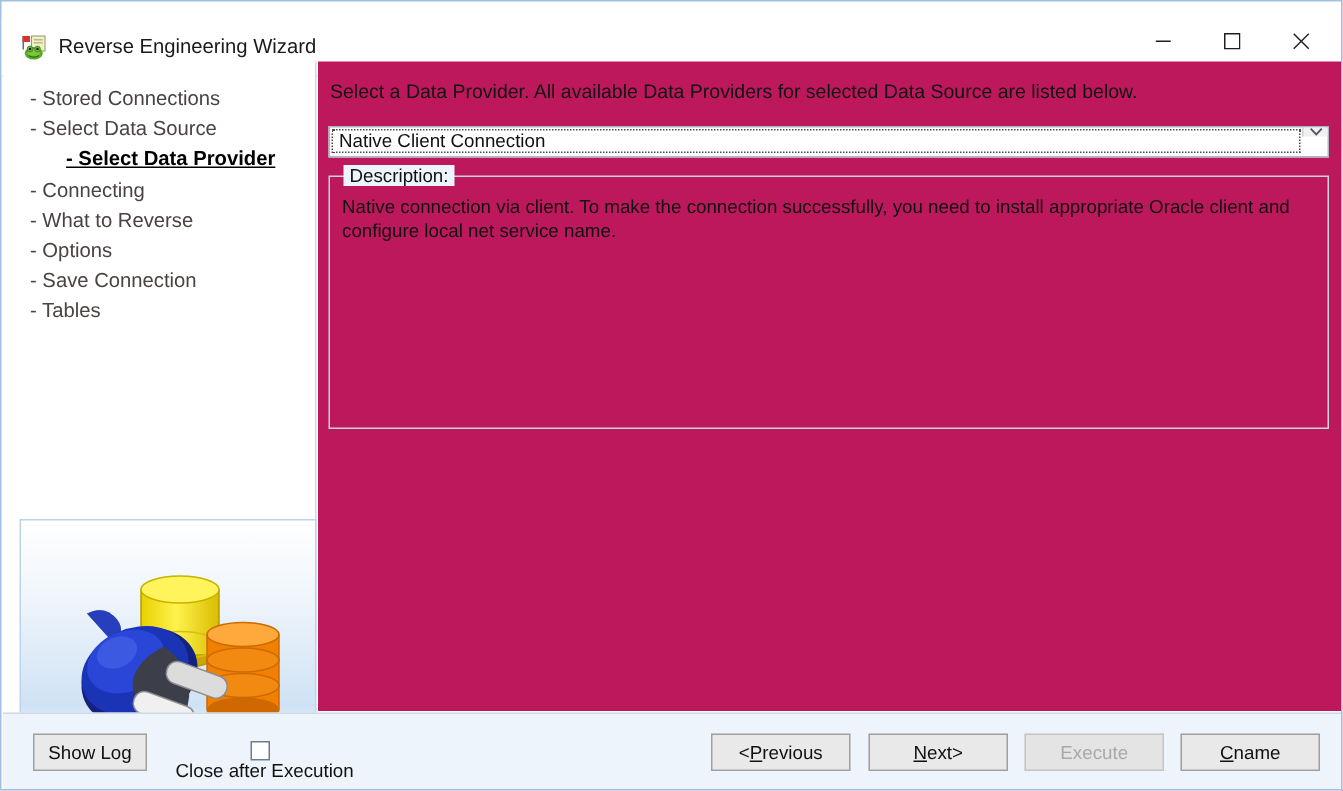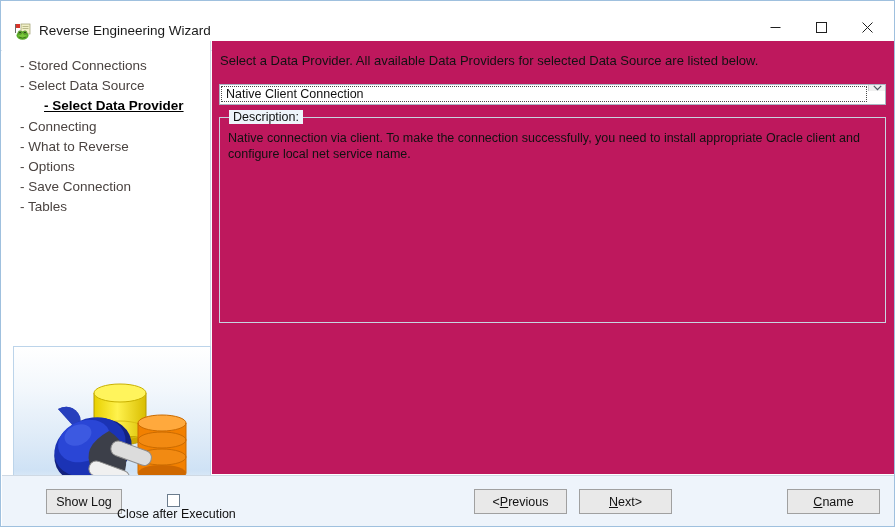--- a/index.html
+++ b/index.html
@@ -146,21 +146,21 @@
     display: flex;
     align-items: center;
     justify-content: center;
   }
 
   
   #description-group {
     position: absolute;
     left: 7px; top: 76px;
     width: 667px;
-    height: 206px;
+    height: 169px;
     border: 1px solid #c8d4e0;
     background: transparent;
   }
   #group-legend {
     position: absolute;
     left: 9px; top: -8px;
     background: #eef4fb;
     padding: 0 4px;
     font-size: 12.5px;
     color: #111111;
@@ -193,21 +193,21 @@
     color: #111111;
     display: flex;
     align-items: center;
     justify-content: center;
     font-family: "Liberation Sans", sans-serif;
     white-space: nowrap;
   }
   .btn.disabled { color: #a9a9a9; background: #e4e4e4; border-color: #c4c4c4; }
   .u { text-decoration: underline; }
 
-  #btn-showlog  { left: 44px;  top: 13px; width: 76px; }
+  #btn-showlog  { left: 20px;  top: 13px; width: 76px; }
   #btn-previous { left: 472px; top: 13px; width: 93px; }
   #btn-next     { left: 577px; top: 13px; width: 93px; }
   #btn-execute  { left: 681px; top: 13px; width: 93px; }
   #btn-close-b  { left: 785px; top: 13px; width: 93px; }
 
   #close-after-wrap {
     position: absolute;
     left: 109px; top: 18px;
     display: flex;
     align-items: center;
@@ -362,20 +362,21 @@
         <span class="u">P</span>
         <span>revious</span>
     </div>
 
     <div class="btn" id="btn-next">
       <span class="u">N</span>
         <span>ext</span>
         <span> &gt;</span>
     </div>
 
+    <div class="btn disabled" id="btn-execute">Execute</div>
 
     <div class="btn" id="btn-close-b">
       <span class="u">C</span>
         <span>name</span>
     </div>
 
   </div>
 
 </div>
 

